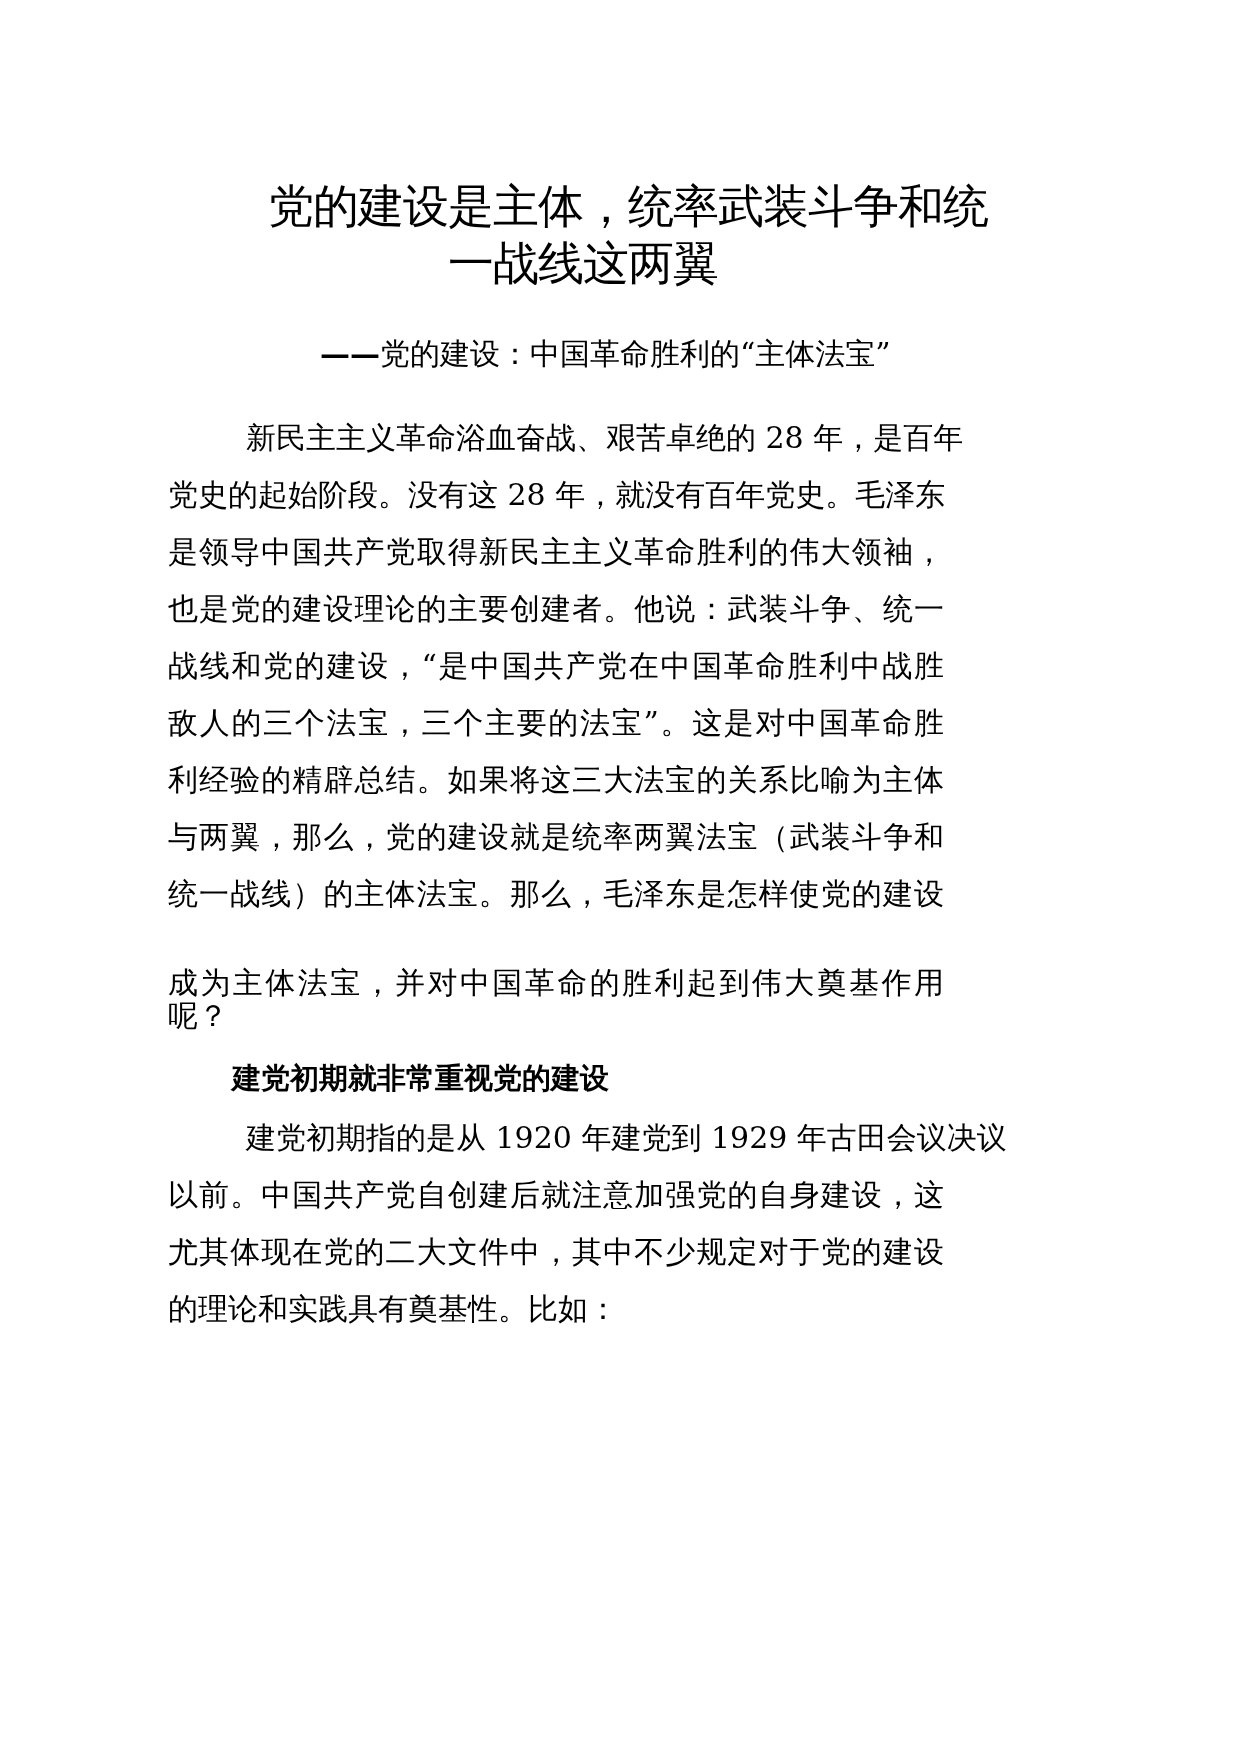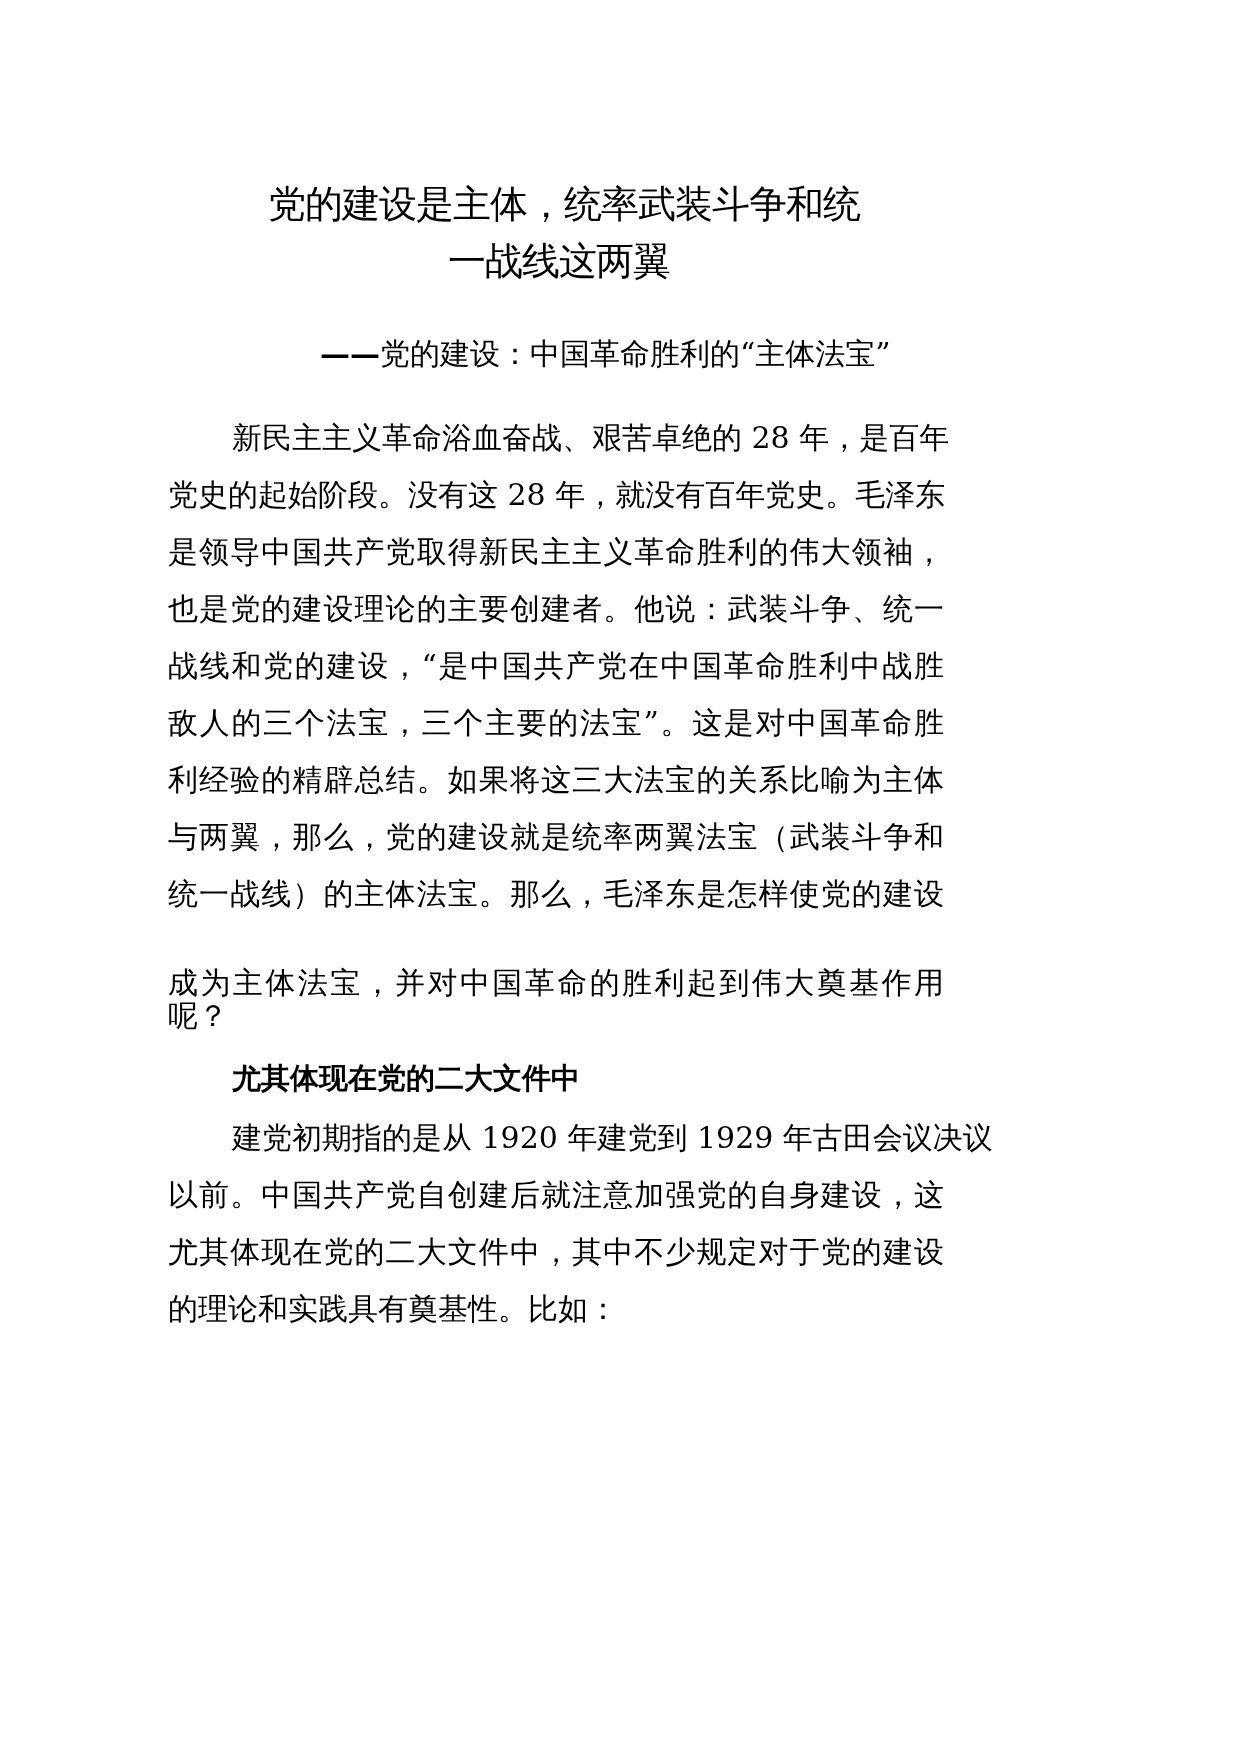--- a/index.html
+++ b/index.html
@@ -1,32 +1,32 @@
 <!DOCTYPE html>
 <html><head>
   <meta charset="utf-8">
   <style>
     html, body { margin: 0; padding: 0; background: #ffffff; }
     body { width: 1240px; height: 1754px; position: relative; overflow: hidden; color: #000; }
     .title-line {
-      position: absolute; font-family: Liberation Mono, monospace;
-      font-size: 38px; line-height: 54px; white-space: nowrap; letter-spacing: -1px;
+      position: absolute; font-family: Liberation Serif, serif;
+      font-size: 46px; line-height: 54px; white-space: nowrap; letter-spacing: -1px;
     }
     .subtitle {
       position: absolute; left: 320px; top: 334px;
       font-family: "DejaVu Serif", serif; font-size: 30px; line-height: 40px; white-space: nowrap;
     }
     .subtitle .dash { font-weight: bold; }
     .line {
       position: absolute; left: 168px; width: 776px;
       font-family: "DejaVu Serif", serif; font-size: 30px; line-height: 40px;
       white-space: nowrap; text-align: justify; text-align-last: justify;
     }
     .line.last { text-align-last: left; }
-    .line.indent { left: 232px; width: 712px; }
+    .line.indent { left: 246px; width: 712px; }
     .heading {
       position: absolute; left: 232px;
       font-family: "DejaVu Sans", sans-serif; font-weight: bold;
       font-size: 29px; line-height: 40px; white-space: nowrap;
     }
   </style>
 </head>
 <body>
 
 <div>
@@ -44,21 +44,21 @@
     <div class="line" style="top:589px;">也是党的建设理论的主要创建者。他说：武装斗争、统一</div>
     <div class="line" style="top:646px;">战线和党的建设，“是中国共产党在中国革命胜利中战胜</div>
     <div class="line" style="top:703px;">敌人的三个法宝，三个主要的法宝”。这是对中国革命胜</div>
     <div class="line" style="top:760px;">利经验的精辟总结。如果将这三大法宝的关系比喻为主体</div>
     <div class="line" style="top:817px;">与两翼，那么，党的建设就是统率两翼法宝（武装斗争和</div>
     <div class="line" style="top:874px;">统一战线）的主体法宝。那么，毛泽东是怎样使党的建设</div>
     <div class="line" style="top:931px;margin-top:32px;">成为主体法宝，并对中国革命的胜利起到伟大奠基作用</div>
     <div class="line last" style="top:996px;">呢？</div>
   </div>
 
-  <div class="heading" style="top:1058px;">尤其体现在党的二大文件中</div>
+  <div class="heading" style="top:1058px;">建党初期就非常重视党的建设</div>
 
   <div>
     <div class="line indent" style="top:1118px;">建党初期指的是从 1920 年建党到 1929 年古田会议决议</div>
     <div class="line" style="top:1175px;">以前。中国共产党自创建后就注意加强党的自身建设，这</div>
     <div class="line" style="top:1232px;">尤其体现在党的二大文件中，其中不少规定对于党的建设</div>
     <div class="line last" style="top:1289px;">的理论和实践具有奠基性。比如：</div>
   </div>
 </div>
 
 </body></html>

